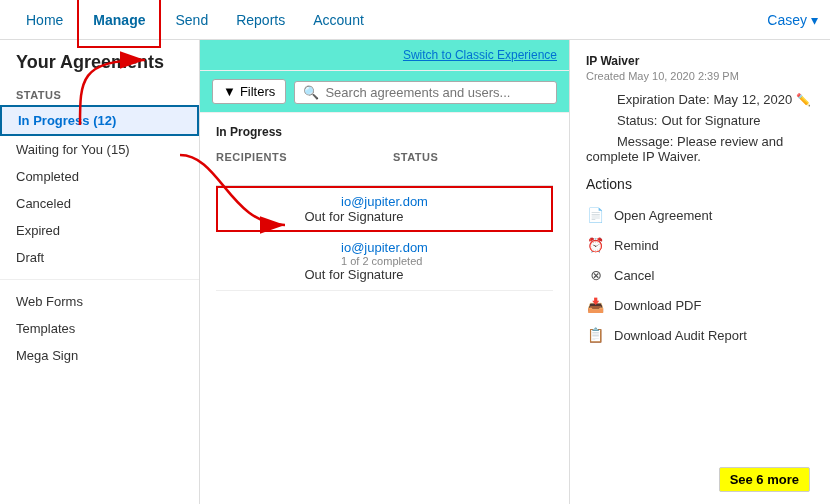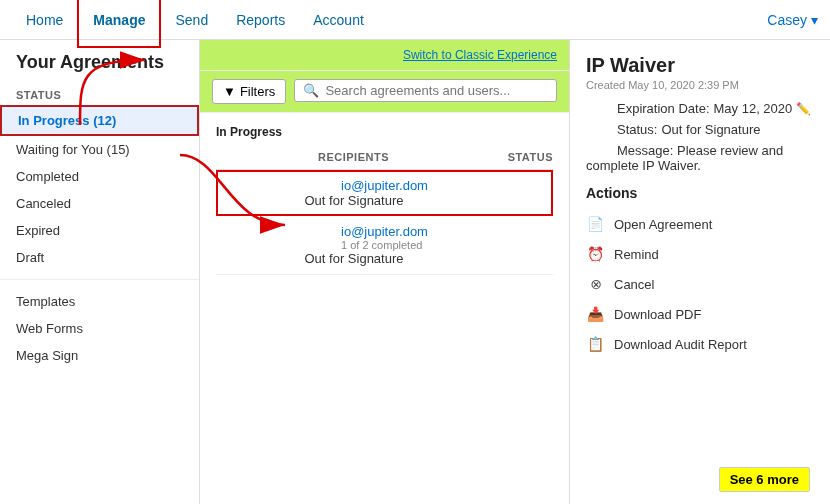--- a/index.html
+++ b/index.html
@@ -73,44 +73,44 @@
       cursor: pointer;
       font-size: 13px;
       color: #333;
       display: flex;
       align-items: center;
     }
     .sidebar-item.selected {
       background: #e8f0fe;
       font-weight: bold;
       color: #0070d2;
-      border: 2px solid #b91c1c;
+      border: 2px solid #0369a1;
     }
     .sidebar-divider {
       height: 1px;
       background: #eee;
       margin: 8px 0;
     }
 
     
     .center-panel {
       flex: 1;
       background: #fff;
       display: flex;
       flex-direction: column;
       border-right: 1px solid #ddd;
       overflow: hidden;
     }
     .center-header {
       padding: 8px 12px;
       border-bottom: 1px solid #eee;
       display: flex;
-      align-items: flex-start;
+      align-items: flex-end;
       gap: 8px;
-      background: #bef264;
+      background: #5eead4;
     }
     .switch-classic {
       margin-left: auto;
       color: #0070d2;
       font-size: 12px;
       cursor: pointer;
       text-decoration: underline;
     }
     .filter-btn {
       display: flex;
@@ -152,23 +152,22 @@
       color: #222;
     }
     .table-header {
       display: flex;
       gap: 4px;
       font-size: 11px;
       font-weight: bold;
       color: #666;
       text-transform: uppercase;
       letter-spacing: 0.5px;
-      padding: 0 0 6px 0;
+      padding: 0 0 22px 0;
       border-bottom: 1px solid #ddd;
-      text-align: right;
     }
     .col-recipient { flex: 1; }
     .col-status { width: 160px; }
 
     .agreement-row {
       display: flex;
       align-items: center;
       padding: 8px 0;
       border-bottom: 1px solid #eee;
       cursor: pointer;
@@ -186,21 +185,21 @@
     
     .right-panel {
       width: 260px;
       background: #fff;
       padding: 14px 16px;
       overflow-y: auto;
       flex-shrink: 0;
       position: relative;
     }
     .detail-title {
-      font-size: 20px;
+      font-size: 12px;
       font-weight: bold;
       color: #222;
       margin-bottom: 2px;
     }
     .detail-created {
       font-size: 11px;
       color: #888;
       margin-bottom: 10px;
     }
     .detail-row {
@@ -211,21 +210,21 @@
       gap: 4px;
     }
     .detail-label { font-weight: normal; padding-left: 31px; }
     .detail-value { color: #333; }
     .edit-icon { color: #0070d2; cursor: pointer; font-size: 12px; }
     .detail-message {
       margin-bottom: 12px;
       font-size: 13px;
     }
     .actions-title {
-      font-weight: bold;
+      font-weight: normal;
       font-size: 14px;
       margin-bottom: 8px;
       color: #222;
     }
     .action-item {
       display: flex;
       align-items: center;
       gap: 8px;
       padding: 5px 0;
       cursor: pointer;
@@ -285,22 +284,22 @@
 
     <div class="sidebar-item selected">In Progress (12)</div>
     <div class="sidebar-item">Waiting for You (15)</div>
     <div class="sidebar-item">Completed</div>
     <div class="sidebar-item">Canceled</div>
     <div class="sidebar-item">Expired</div>
     <div class="sidebar-item">Draft</div>
 
     <div class="sidebar-divider"></div>
 
+    <div class="sidebar-item">Web Forms</div>
     <div class="sidebar-item">Templates</div>
-    <div class="sidebar-item">Web Forms</div>
     <div class="sidebar-item">Mega Sign</div>
   </div>
 
   <div class="center-panel">
     <div class="center-header">
       <span class="switch-classic">Switch to Classic Experience</span>
     </div>
     <div class="center-header" style="border-top:none;">
       <button class="filter-btn">
         <span>▼</span>

